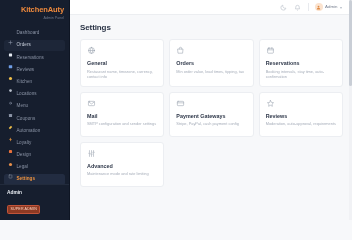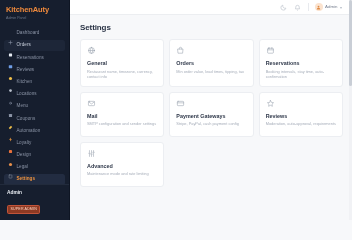--- a/index.html
+++ b/index.html
@@ -15,20 +15,21 @@
   .sidebar {
     width: 70px; height: 220px;
     background: #161e2e;
     display: flex; flex-direction: column;
     flex: 0 0 70px;
     position: relative;
     border-right: 1px solid #0e1523;
   }
   .brand {
     padding: 5px 5px 4px 6px;
+    text-align: right;
   }
   .brand-name {
     font-size: 7.5px; font-weight: bold;
     color: #f08a3c;
     letter-spacing: -0.1px;
     line-height: 9px;
     white-space: nowrap;
   }
   .brand-sub {
     font-size: 3.6px; color: #6c7689;

